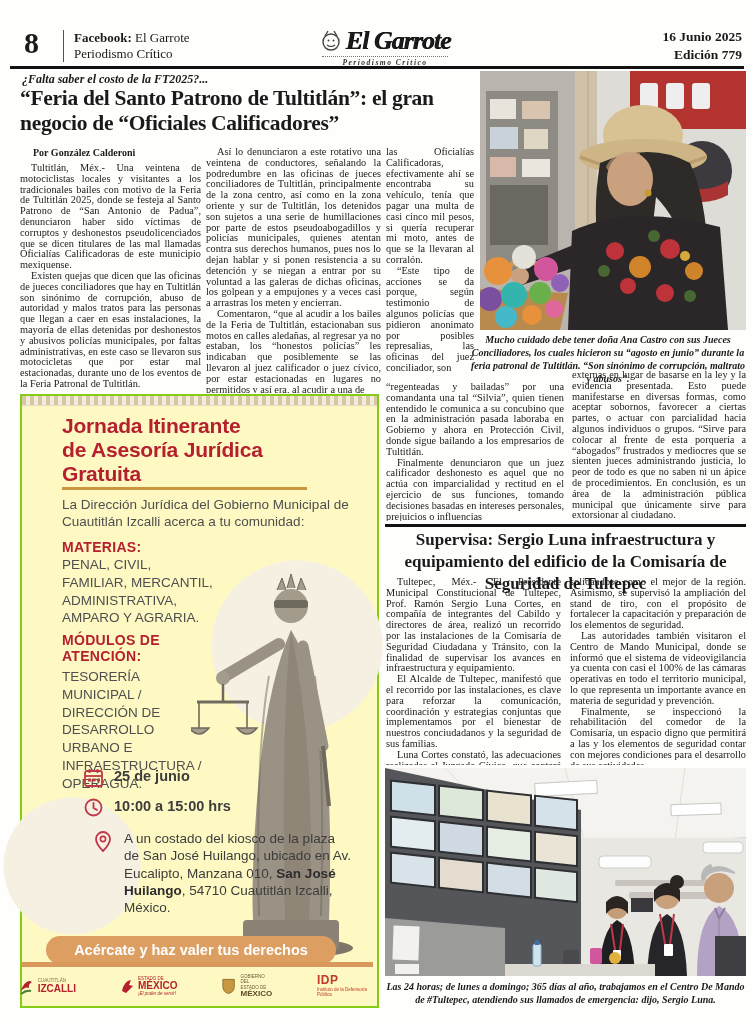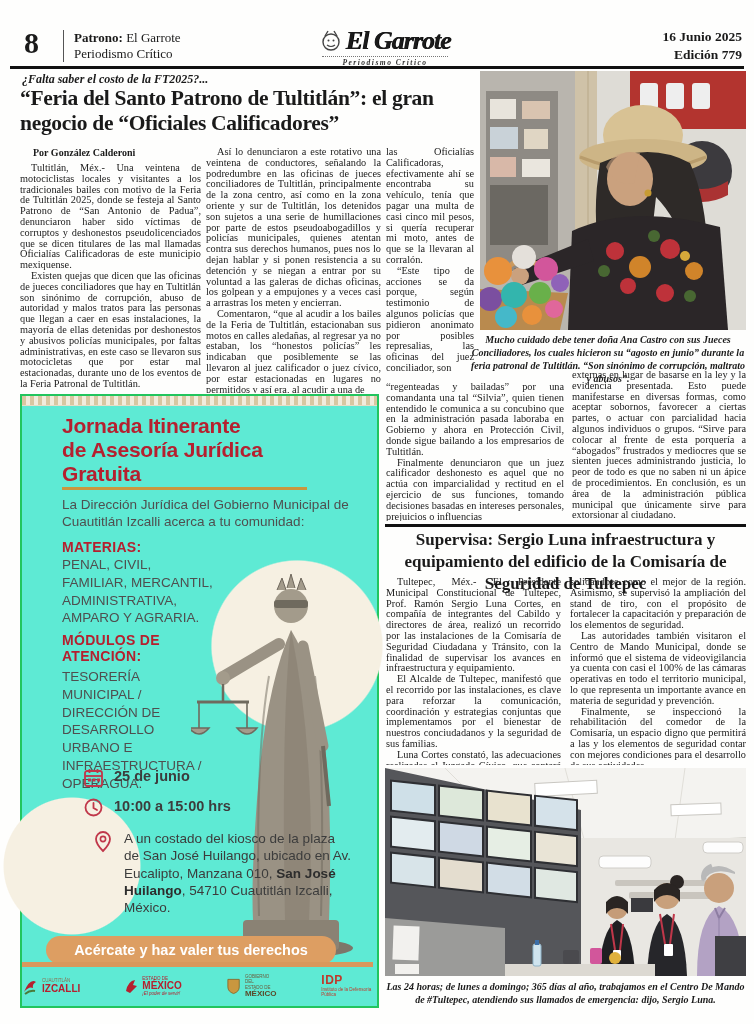--- a/index.html
+++ b/index.html
@@ -22,53 +22,53 @@
   .headline1{font-size:21.5px;font-weight:bold;line-height:1.15;letter-spacing:-0.3px;}
   .byline{font-size:10px;font-weight:bold;}
   .body-text{font-size:10.3px;line-height:1.05;text-align:justify;overflow:hidden;}
   .body-text p{margin:0;text-indent:11px;}
   .body-text p.noindent{text-indent:0;}
   .caption{font-size:10px;font-weight:bold;font-style:italic;text-align:center;line-height:1.3;}
   .photo{background:#d8d6d0;overflow:hidden;}
   
   .headline2{font-size:17px;font-weight:bold;text-align:center;line-height:1.3;}
   
-  .ad{border:2px solid #22c55e;background:#5eead4;font-family:"Liberation Sans",sans-serif;}
+  .ad{border:2px solid #84cc16;background:#fef9c3;font-family:"Liberation Sans",sans-serif;}
   .lace{height:9px;background:repeating-linear-gradient(90deg,#d9c7a2 0 4px,#f3ecdd 4px 8px);
         border-bottom:1px solid #e8ddc6;}
   .ad-title{font-size:21px;font-weight:800;color:#b5202f;line-height:1.15;white-space:pre-line;
             letter-spacing:-0.2px;}
   .gold-rule{height:3px;background:#c9973f;}
   .ad-intro{font-size:13.5px;color:#4f4f4f;line-height:1.25;}
   .ad-label{font-size:14px;font-weight:800;color:#b5202f;letter-spacing:0.3px;white-space:pre-line;}
   .ad-value{font-size:13.5px;color:#4f4f4f;line-height:1.32;white-space:pre-line;}
   .ad-row{display:flex;align-items:flex-start;gap:11px;}
   .ad-row-text{font-size:13.5px;color:#3c3c3c;line-height:1.28;}
   .ad-row-text b{color:#2d2d2d;}
   .ad-row-strong{font-size:14.5px;font-weight:bold;color:#3c3c3c;}
   .cta{background:#dd9e62;color:#fff;font-size:14.5px;font-weight:bold;text-align:center;
        border-radius:15px;line-height:28px;}
   .orange-rule{background:#d9985c;}
-  .logos{display:flex;align-items:center;justify-content:flex-start;gap:22px;}
+  .logos{display:flex;align-items:center;justify-content:flex-end;gap:22px;}
   .logo-sep{width:1px;height:26px;background:#ccc;}
   .logo{display:flex;align-items:center;gap:4px;}
   .logo-txt-tiny{font-size:4.5px;color:#8a6d4f;line-height:1.2;}
   .logo-txt-red{font-size:10px;font-weight:800;color:#b5202f;line-height:1;}
   .logo-idp{font-size:12px;font-weight:800;color:#c0392b;line-height:0.9;letter-spacing:0.5px;}
   .wm{border-radius:50%;background:radial-gradient(circle,#f6f0e2 0 60%,transparent 61%);}
 </style>
 </head>
 <body>
 
 <div id="page">
 
   <div class="abs pagenum" style="left:24px;top:26px;">8</div>
   <div class="abs vline" style="left:63px;top:30px;height:32px;"></div>
   <div class="abs hdr-small" style="left:74px;top:30px;">
-    <div><b>Patrono:</b>
+    <div><b>Facebook:</b>
       <span>El Garrote</span></div>
     <div>Periodismo Crítico</div>
   </div>
 
   <div class="abs" style="left:300px;top:26px;width:170px;text-align:center;">
     <div style="display:flex;align-items:center;justify-content:center;gap:4px;">
       <svg width="22" height="24" viewBox="0 0 22 24">
         <circle cx="11" cy="13" r="8" fill="none" stroke="#444" stroke-width="1.4"></circle>
         <path d="M5 7 L8 2 M17 7 L14 2" stroke="#444" stroke-width="1.4" fill="none"></path>
         <circle cx="8.5" cy="11.5" r="1" fill="#444"></circle>

